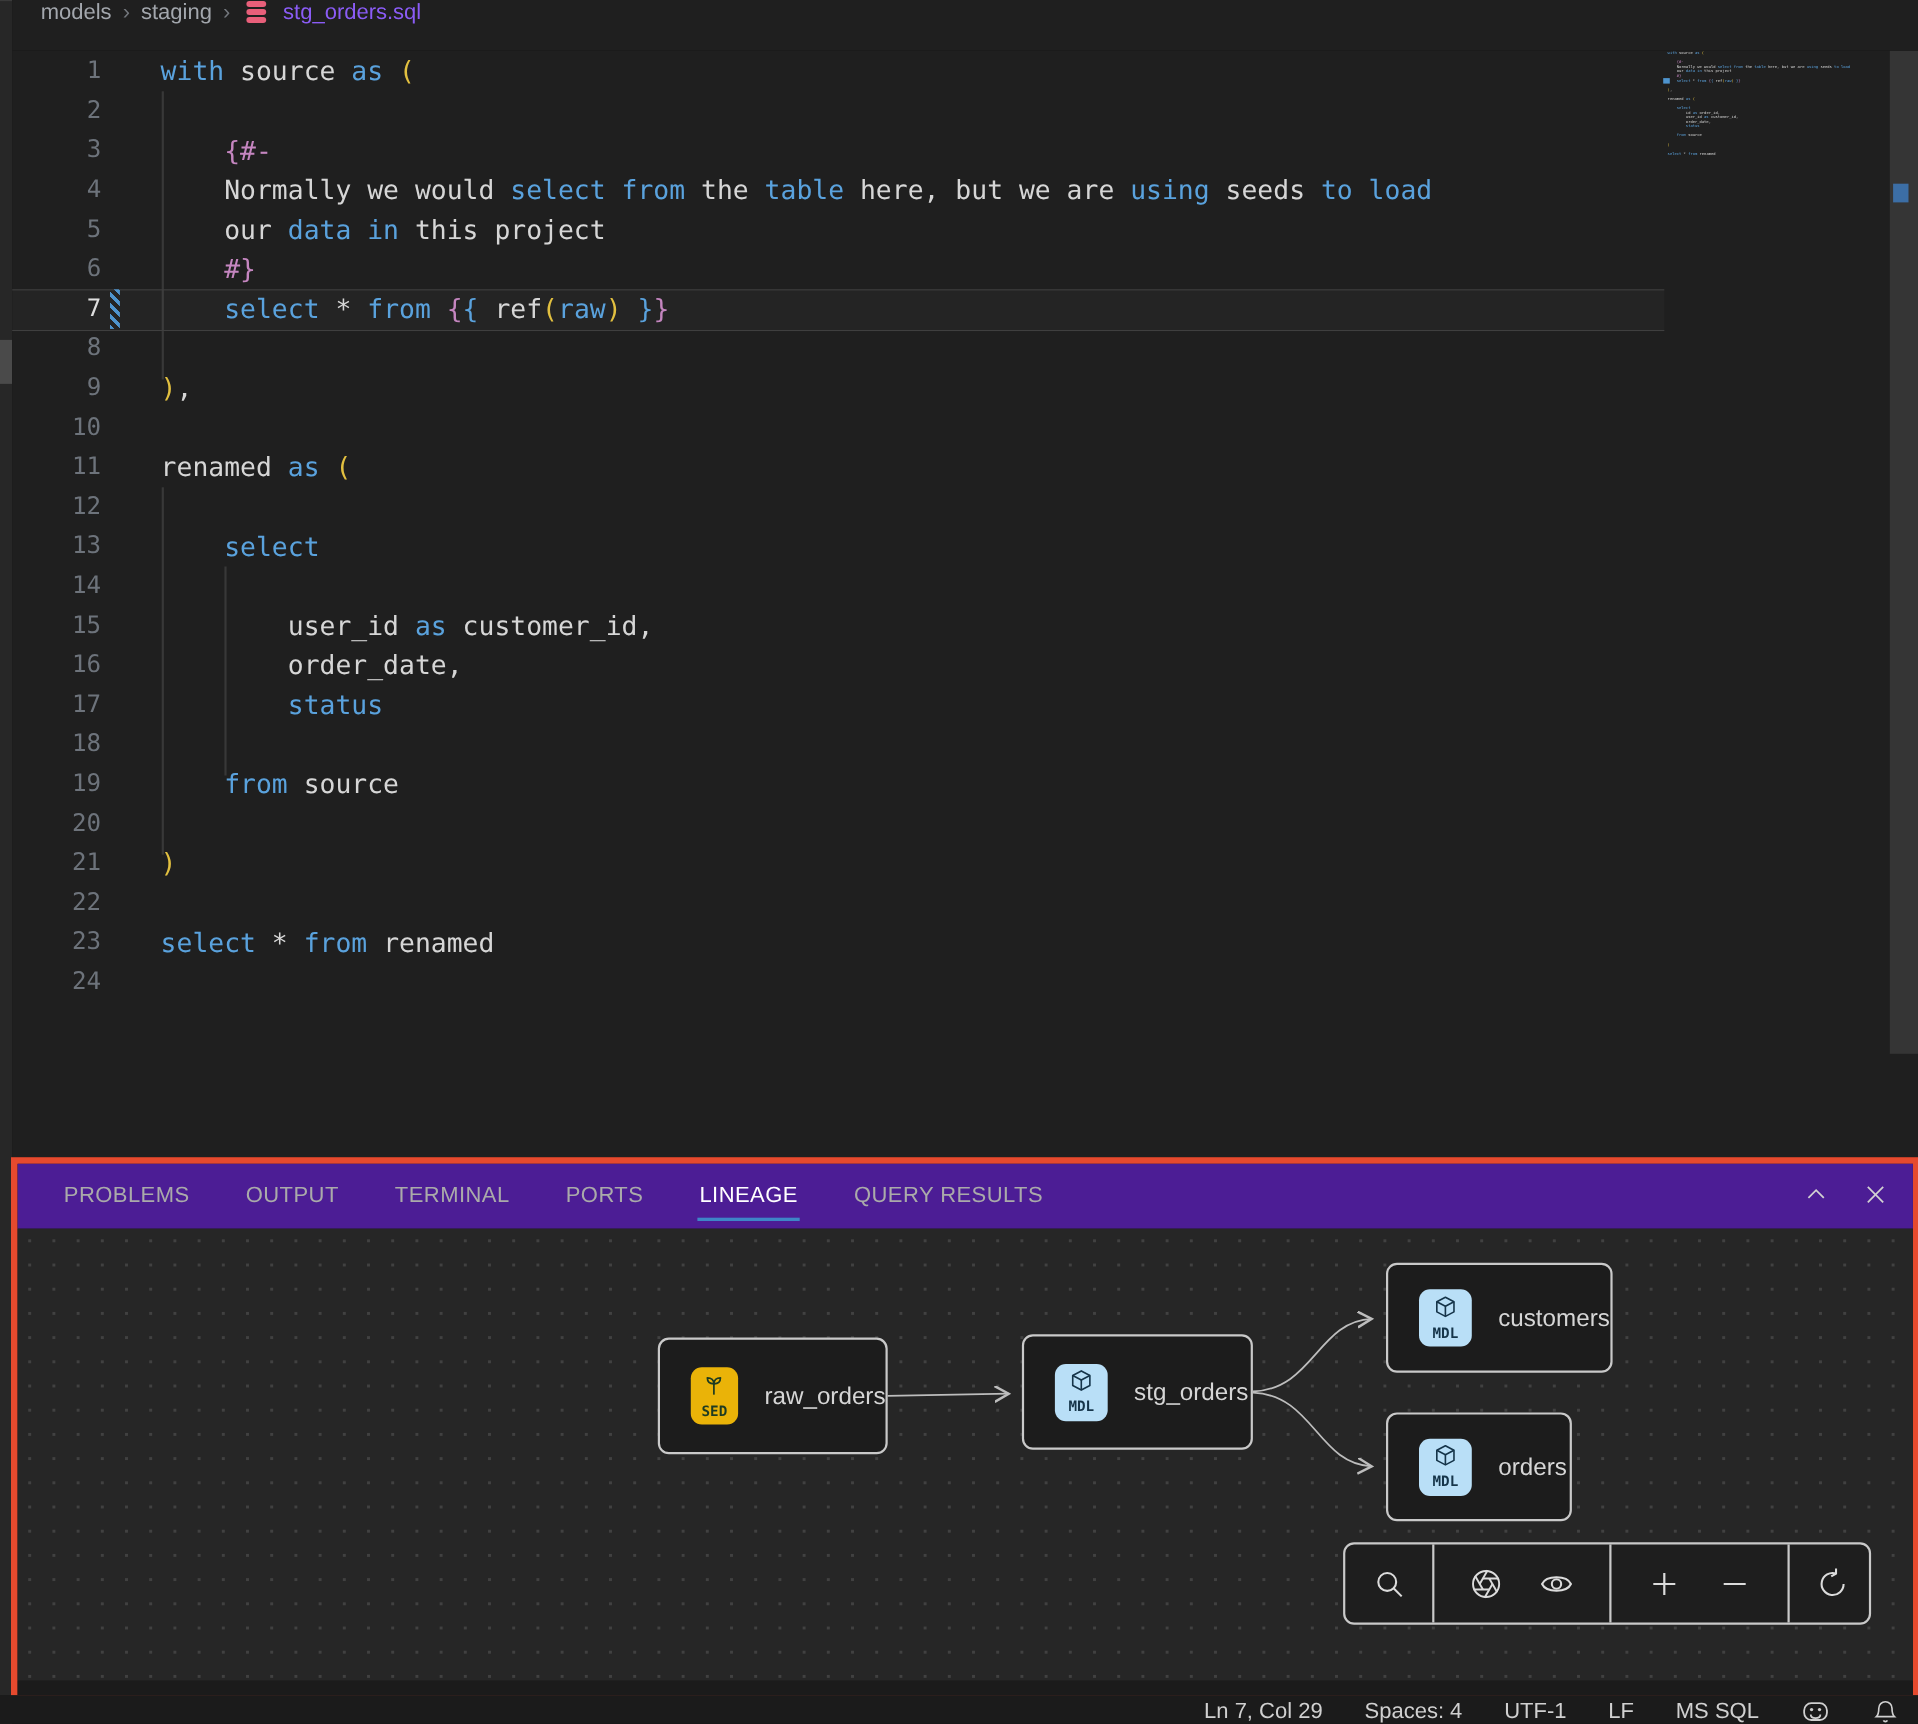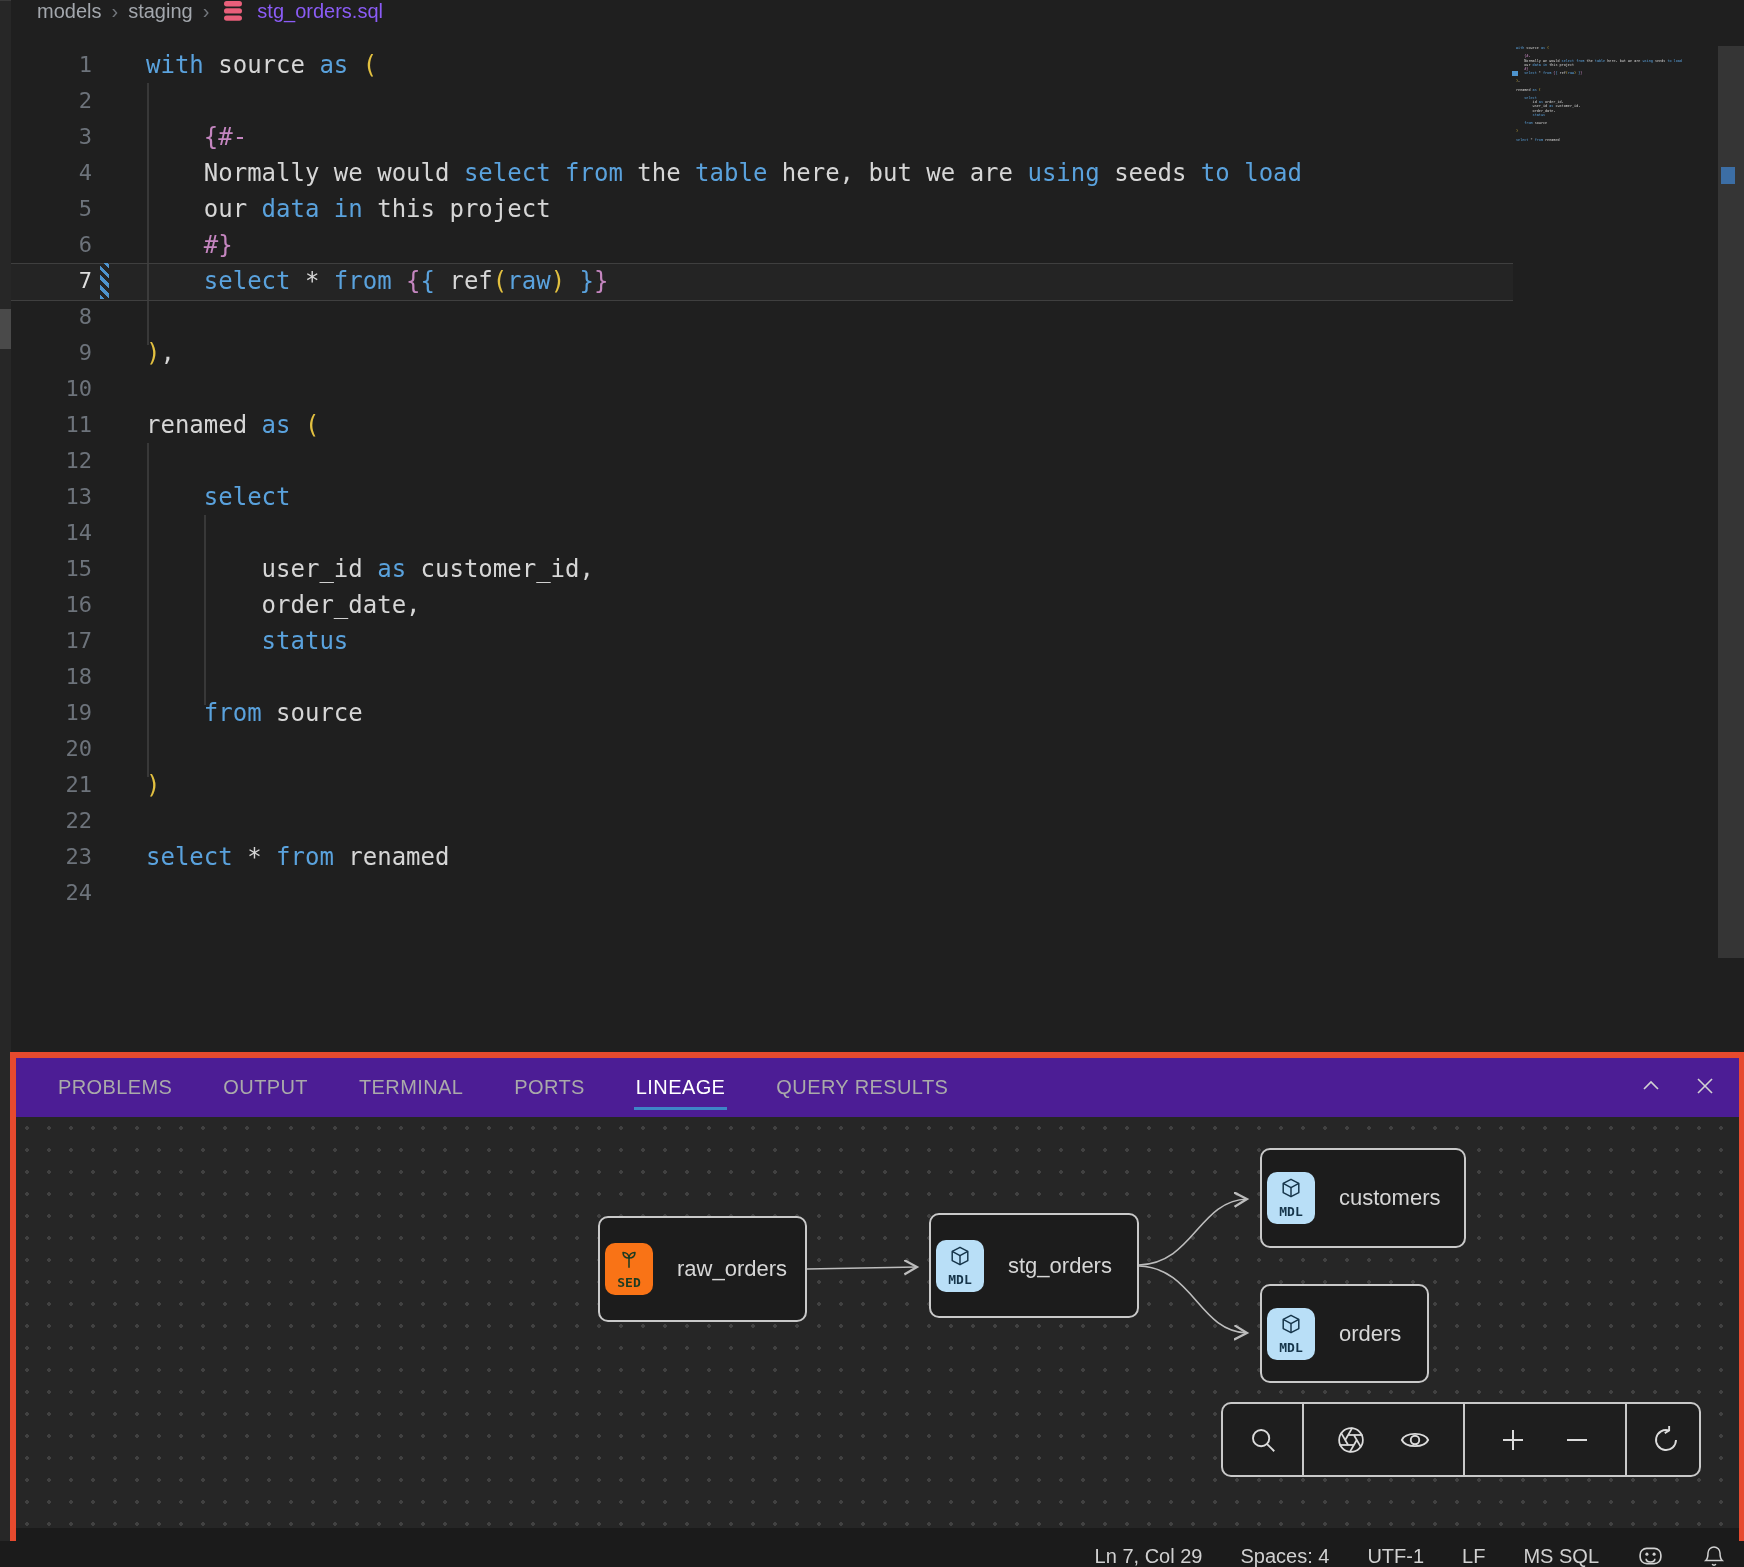--- a/index.html
+++ b/index.html
@@ -57,28 +57,28 @@
   .panel-winbtns .wbtn{cursor:pointer;display:inline-flex;}
 
   .graph-area{position:absolute;left:0;top:59px;right:0;bottom:13px;background:#262626;
               background-image:radial-gradient(#414141 1.6px,rgba(0,0,0,0) 1.6px);background-size:22px 22px;
               overflow:hidden;}
   .graph-bottom{position:absolute;left:0;right:0;bottom:0;height:13px;background:#1b1b1b;}
 
   .edges{position:absolute;left:0;top:0;}
 
   .node{position:absolute;background:#1c1c1c;border:2px solid #c9c9c9;border-radius:10px;
-        display:flex;align-items:center;padding-left:5px;gap:24px;box-sizing:border-box;cursor:pointer;}
+        display:flex;align-items:center;padding-left:28px;gap:24px;box-sizing:border-box;cursor:pointer;}
   .node-raw_orders{left:582px;top:99px;width:209px;height:106px;}
   .node-stg_orders{left:913px;top:96px;width:210px;height:105px;}
   .node-customers{left:1244px;top:31px;width:206px;height:100px;}
   .node-orders{left:1244px;top:167px;width:169px;height:99px;}
   .badge{width:48px;height:52px;border-radius:10px;display:flex;flex-direction:column;
          align-items:center;justify-content:center;gap:1px;}
-  .badge.seed{background:#f97316;color:#1d3b22;}
+  .badge.seed{background:#eab308;color:#1d3b22;}
   .badge.model{background:#b9dff7;color:#16354a;}
   .badge .badge-label{font-family:"DejaVu Sans Mono",monospace;font-size:13px;font-weight:bold;}
   .node .node-label{font-size:22px;color:#d6d6d6;}
 
   .graph-toolbar{position:absolute;left:1205px;top:285px;width:480px;height:75px;background:#1e1e1e;
                  border:2px solid #c9c9c9;border-radius:10px;display:flex;box-sizing:border-box;}
   .tb-seg{display:flex;align-items:center;justify-content:space-evenly;border-left:2px solid #c9c9c9;flex:0 0 auto;}
   .tb-seg:first-child{border-left:none;}
   .tb-btn{background:none;border:none;padding:0;margin:0;cursor:pointer;display:inline-flex;color:#dcdcdc;}
 

